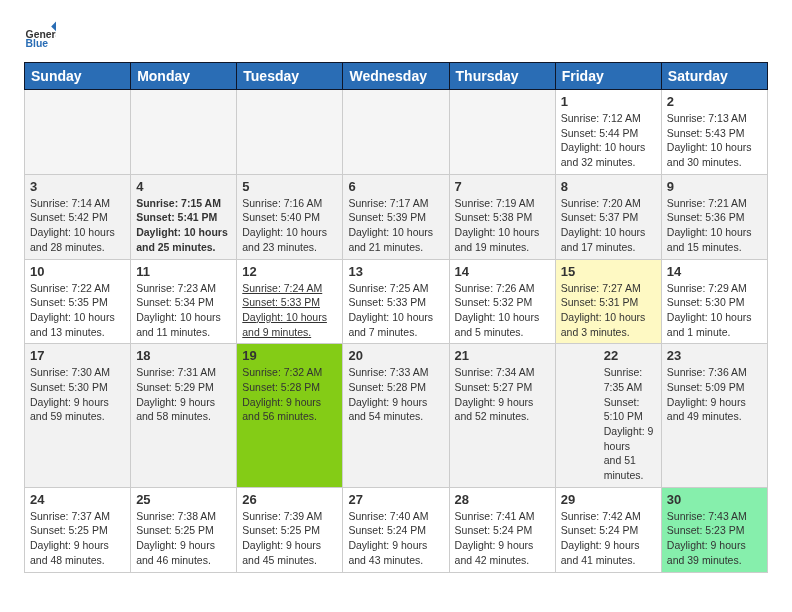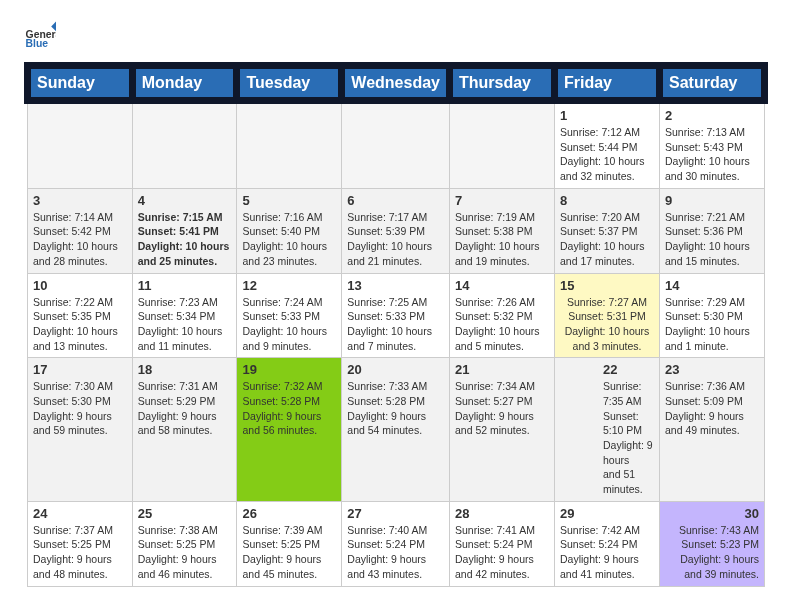--- a/index.html
+++ b/index.html
@@ -3,21 +3,21 @@
   <meta charset="utf-8">
   <style>
     * { box-sizing: border-box; margin: 0; padding: 0; }
     body { font-family: Arial, sans-serif; background: #fff; width: 792px; min-height: 612px; }
     .container { padding: 20px 24px 16px 24px; }
     .header-row { display: flex; align-items: flex-start; justify-content: space-between; margin-bottom: 10px; }
     .logo { display: flex; align-items: center; }
     .logo-icon { width: 32px; height: 32px; margin-right: 4px; }
     .title-block { text-align: right; }
     .calendar { width: 100%; border-collapse: collapse; font-size: 11px; }
-    .calendar th { background: #2a6db5; color: #fff; text-align: left; padding: 5px 6px; font-size: 16px; font-weight: bold; border: 7px solid #0f172a; }
+    .calendar th { background: #2a6db5; color: #fff; text-align: left; padding: 5px 6px; font-size: 14px; font-weight: bold; border: 1px solid #0f172a; }
     .calendar td { border: 1px solid #ccc; vertical-align: top; padding: 4px 5px; width: calc(100%/7); min-height: 80px; background: #fff; }
     .calendar td.empty { background: #f5f5f5; }
     .day-num { font-size: 13px; font-weight: bold; color: #333; display: block; margin-bottom: 2px; }
     .day-info { color: #333; line-height: 1.4; font-size: 10.5px; }
     .calendar tr:nth-child(even) td:not(.empty) { background: #f9f9f9; }
   </style>
 </head>
 <body>
 
 <div class="container">
@@ -138,42 +138,42 @@
           </td>
           <td style="background: rgb(255, 255, 255);">
             <span class="day-num">11</span>
             <div class="day-info" style="white-space: pre-line;">Sunrise: 7:23 AM
 Sunset: 5:34 PM
 Daylight: 10 hours
 and 11 minutes.</div>
           </td>
           <td style="background: rgb(255, 255, 255);">
             <span class="day-num">12</span>
-            <div class="day-info" style="white-space: pre-line;">Sunrise: 7:24 AM
+            <div class="day-info" style="white-space: pre-line; text-decoration: underline;">Sunrise: 7:24 AM
 Sunset: 5:33 PM
 Daylight: 10 hours
 and 9 minutes.</div>
           </td>
           <td style="background: rgb(255, 255, 255);">
             <span class="day-num">13</span>
             <div class="day-info" style="white-space: pre-line;">Sunrise: 7:25 AM
 Sunset: 5:33 PM
 Daylight: 10 hours
 and 7 minutes.</div>
           </td>
           <td style="background: rgb(255, 255, 255);">
             <span class="day-num">14</span>
             <div class="day-info" style="white-space: pre-line;">Sunrise: 7:26 AM
 Sunset: 5:32 PM
 Daylight: 10 hours
 and 5 minutes.</div>
           </td>
           <td style="background: #fef9c3;">
             <span class="day-num">15</span>
-            <div class="day-info" style="white-space: pre-line; text-align: center;">Sunrise: 7:27 AM
+            <div class="day-info" style="white-space: pre-line;">Sunrise: 7:27 AM
 Sunset: 5:31 PM
 Daylight: 10 hours
 and 3 minutes.</div>
           </td>
           <td style="background: rgb(255, 255, 255);">
             <span class="day-num">14</span>
             <div class="day-info" style="white-space: pre-line;">Sunrise: 7:29 AM
 Sunset: 5:30 PM
 Daylight: 10 hours
 and 1 minute.</div>
@@ -266,21 +266,21 @@
 Daylight: 9 hours
 and 42 minutes.</div>
           </td>
           <td style="background: rgb(255, 255, 255);">
             <span class="day-num">29</span>
             <div class="day-info" style="white-space: pre-line;">Sunrise: 7:42 AM
 Sunset: 5:24 PM
 Daylight: 9 hours
 and 41 minutes.</div>
           </td>
-          <td style="background: #c4b5fd; text-align: right;">
+          <td style="background: #86efac;">
             <span class="day-num">30</span>
             <div class="day-info" style="white-space: pre-line;">Sunrise: 7:43 AM
 Sunset: 5:23 PM
 Daylight: 9 hours
 and 39 minutes.</div>
           </td>
         </tr>
       </tbody>
   </table>
 </div>

